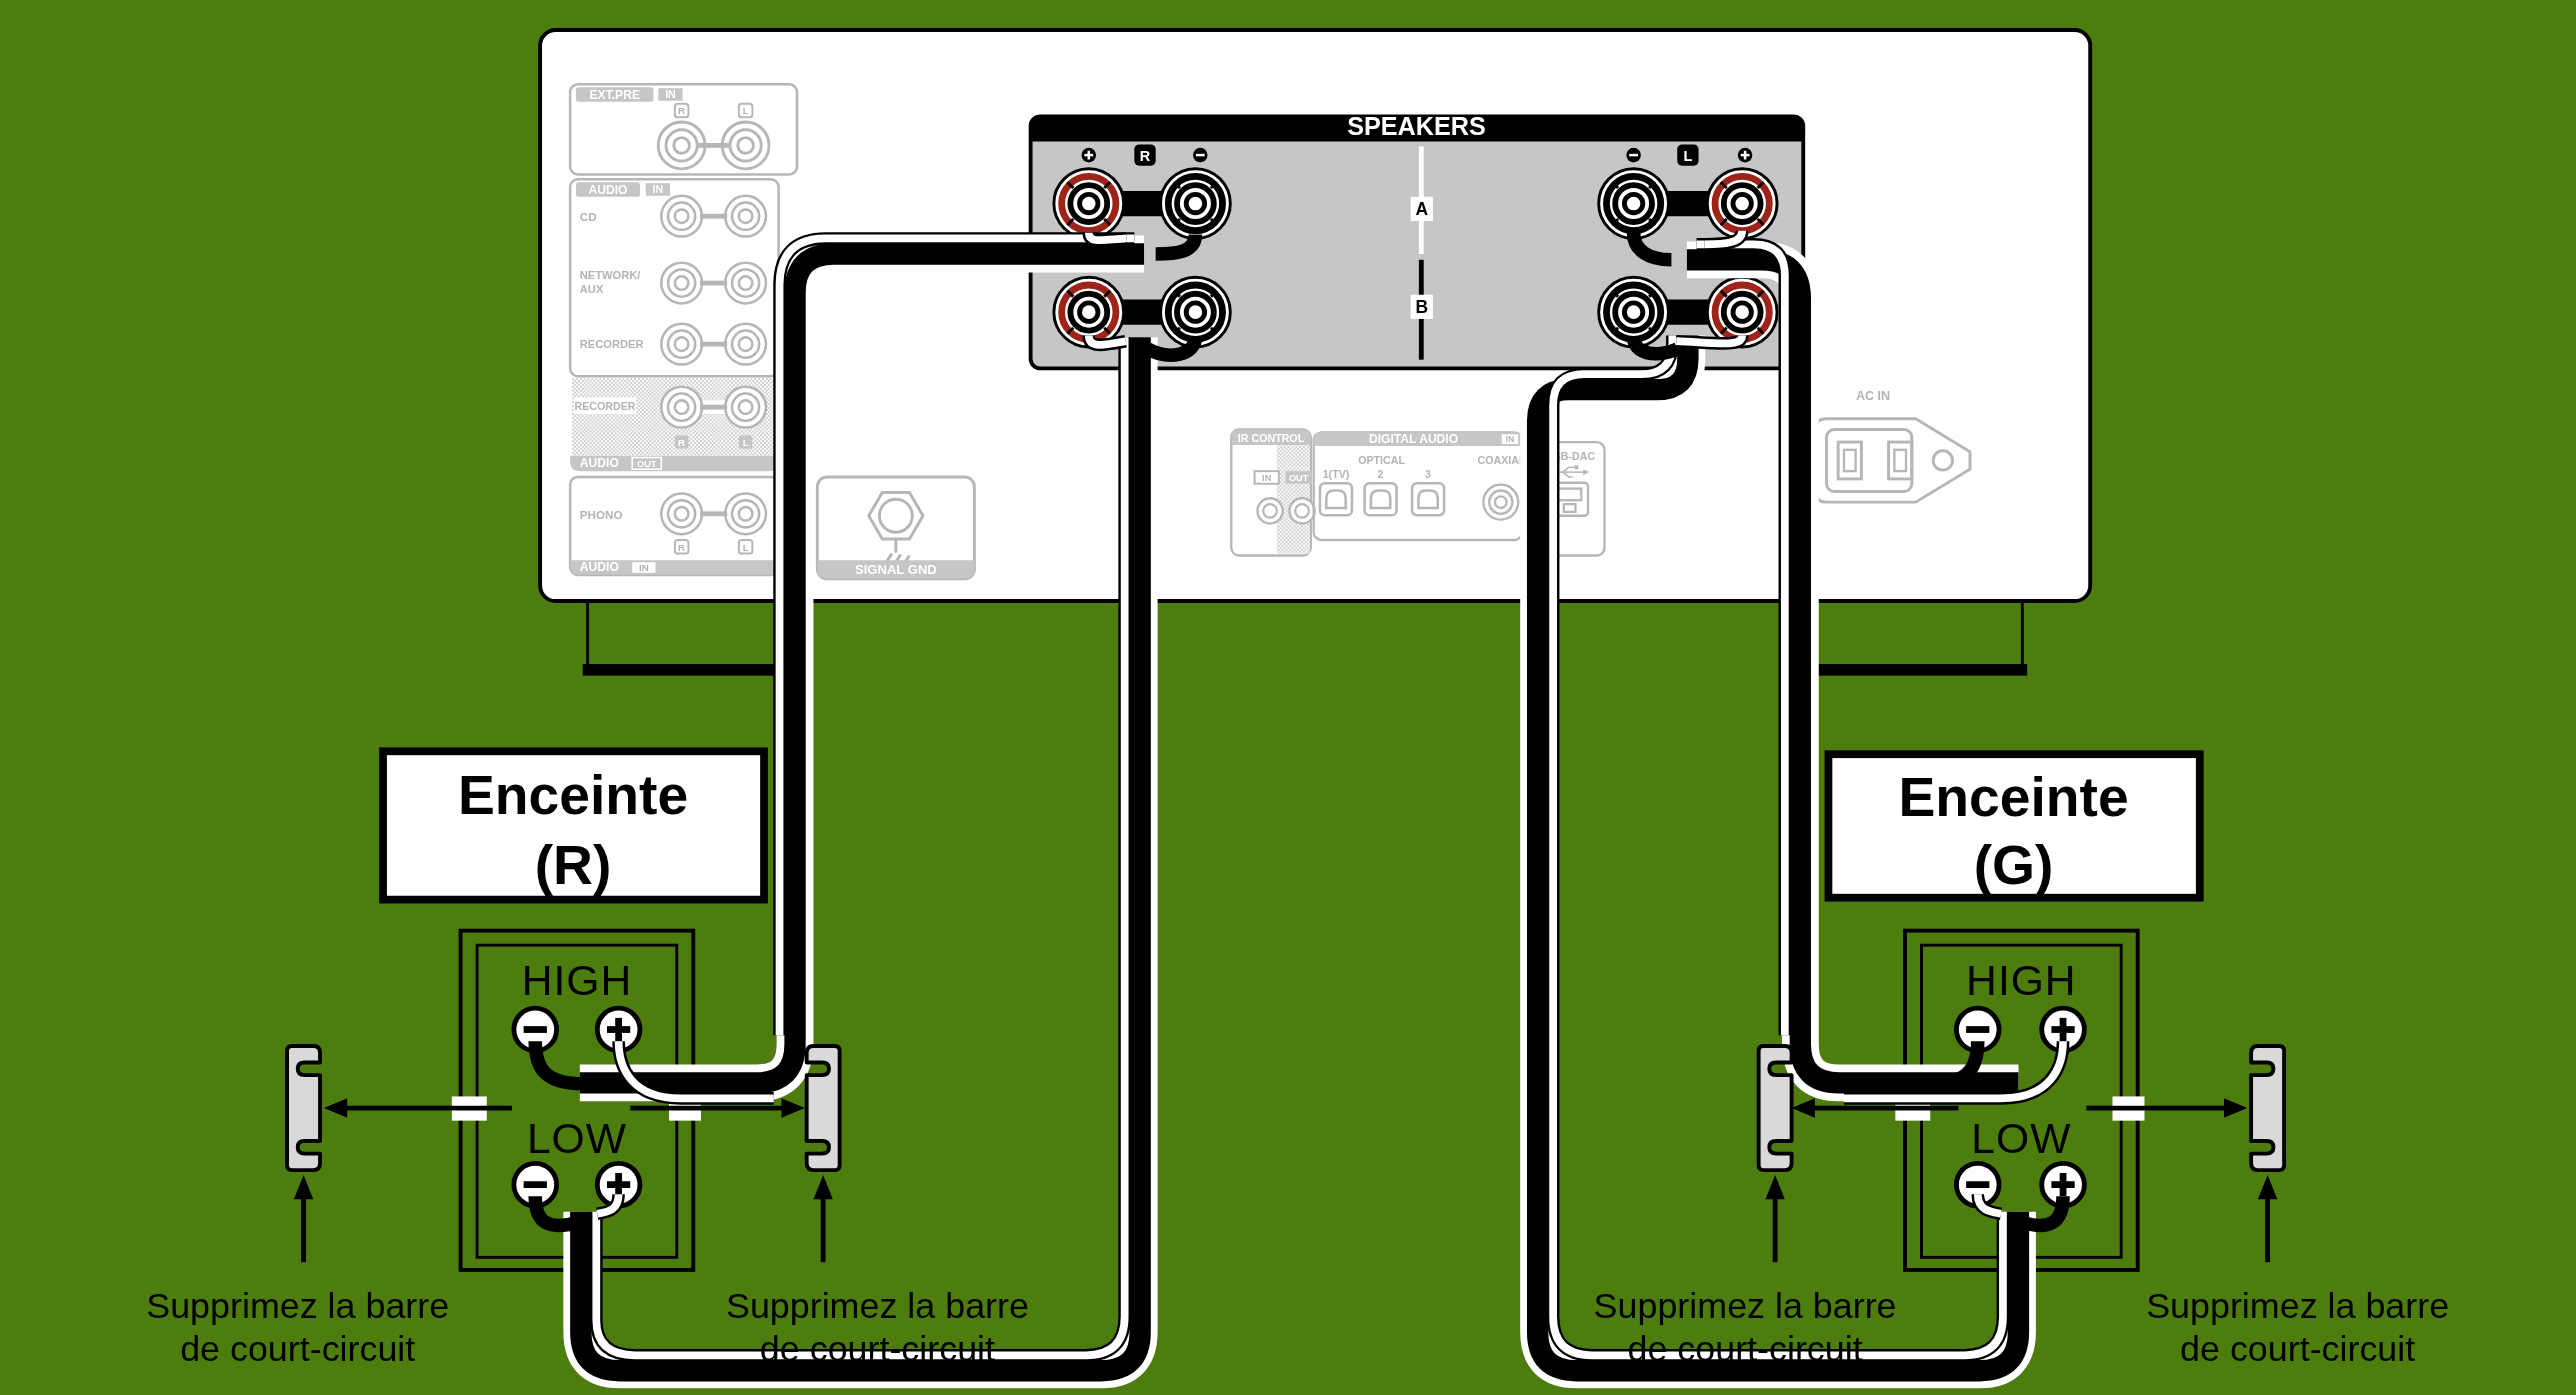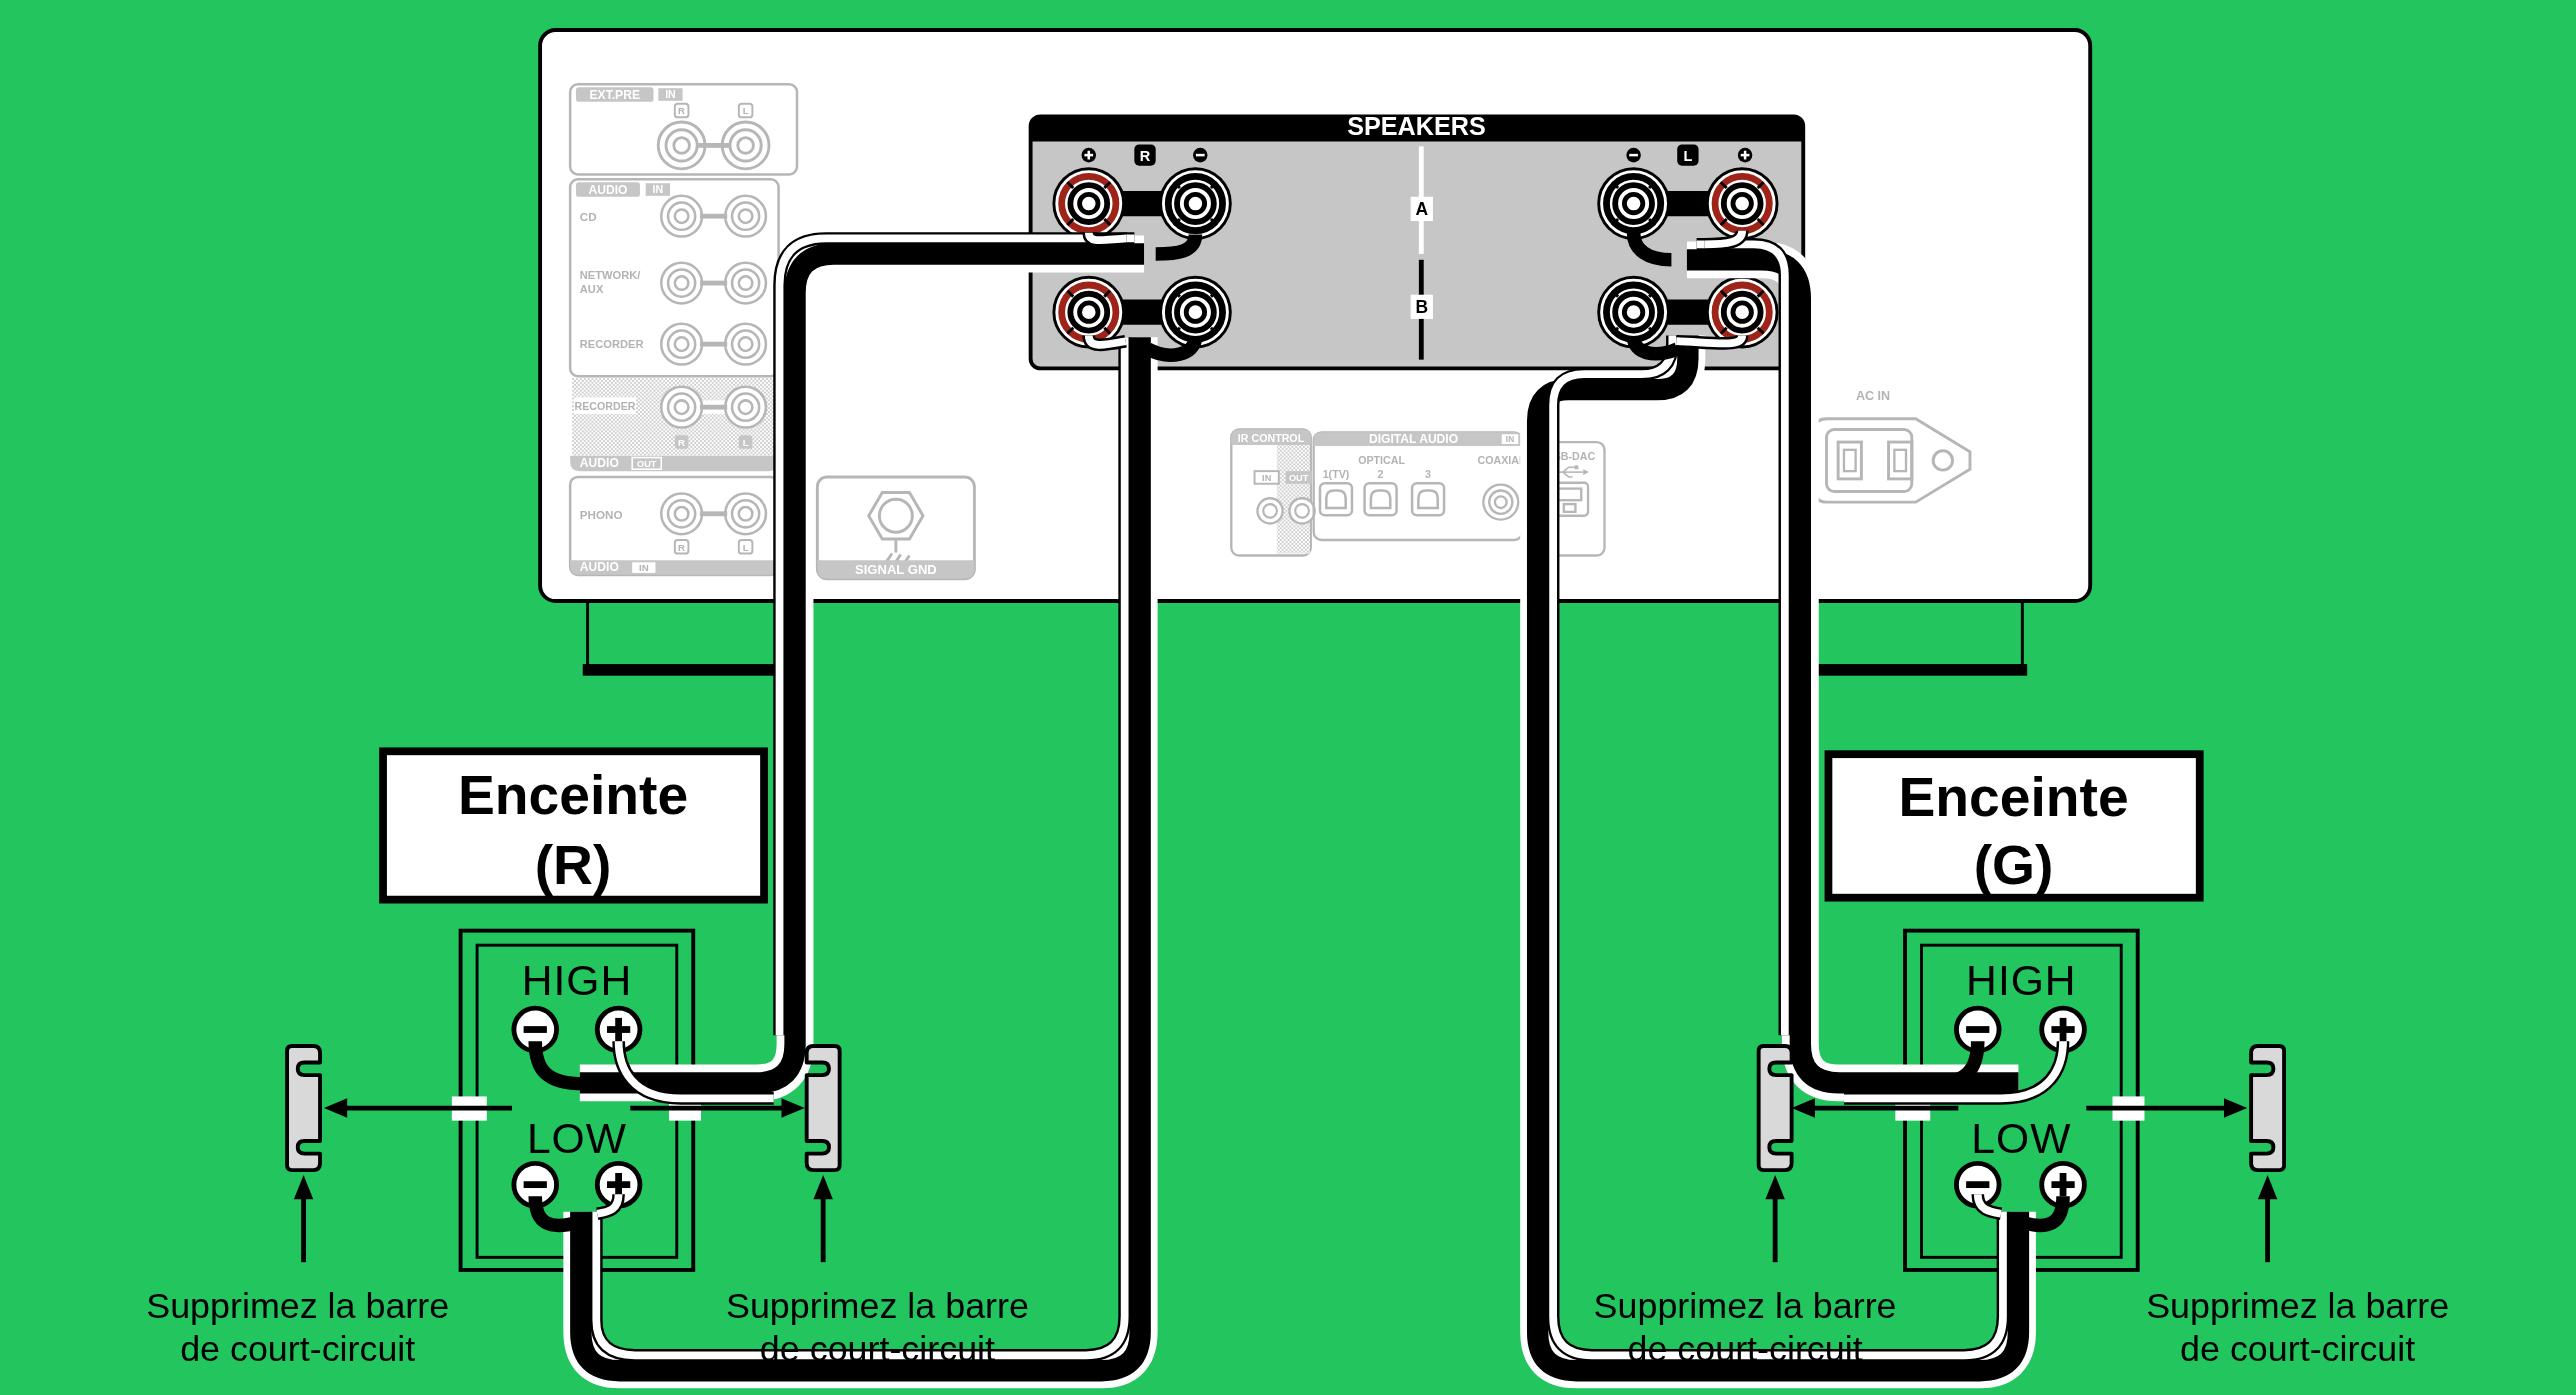--- a/index.html
+++ b/index.html
@@ -1,16 +1,16 @@
 <!DOCTYPE html>
 <html><head>
 <meta charset="utf-8">
 <style>
   html,body{margin:0;padding:0;background:#fff;}
-  .canvas{position:relative;width:2576px;height:1395px;background:#22c55e;font-family:"Liberation Sans",sans-serif;}
+  .canvas{position:relative;width:2576px;height:1395px;background:#4d7c0f;font-family:"Liberation Sans",sans-serif;}
   svg{display:block;}
   text{font-family:"Liberation Sans","DejaVu Sans",sans-serif;}
   .gtxt{fill:#b3b3b3;font-weight:bold;}
   .wtxt{fill:#ffffff;font-weight:bold;}
   .ktxt{fill:#000000;}
 </style>
 </head>
 <body>
 
 <div class="canvas">

